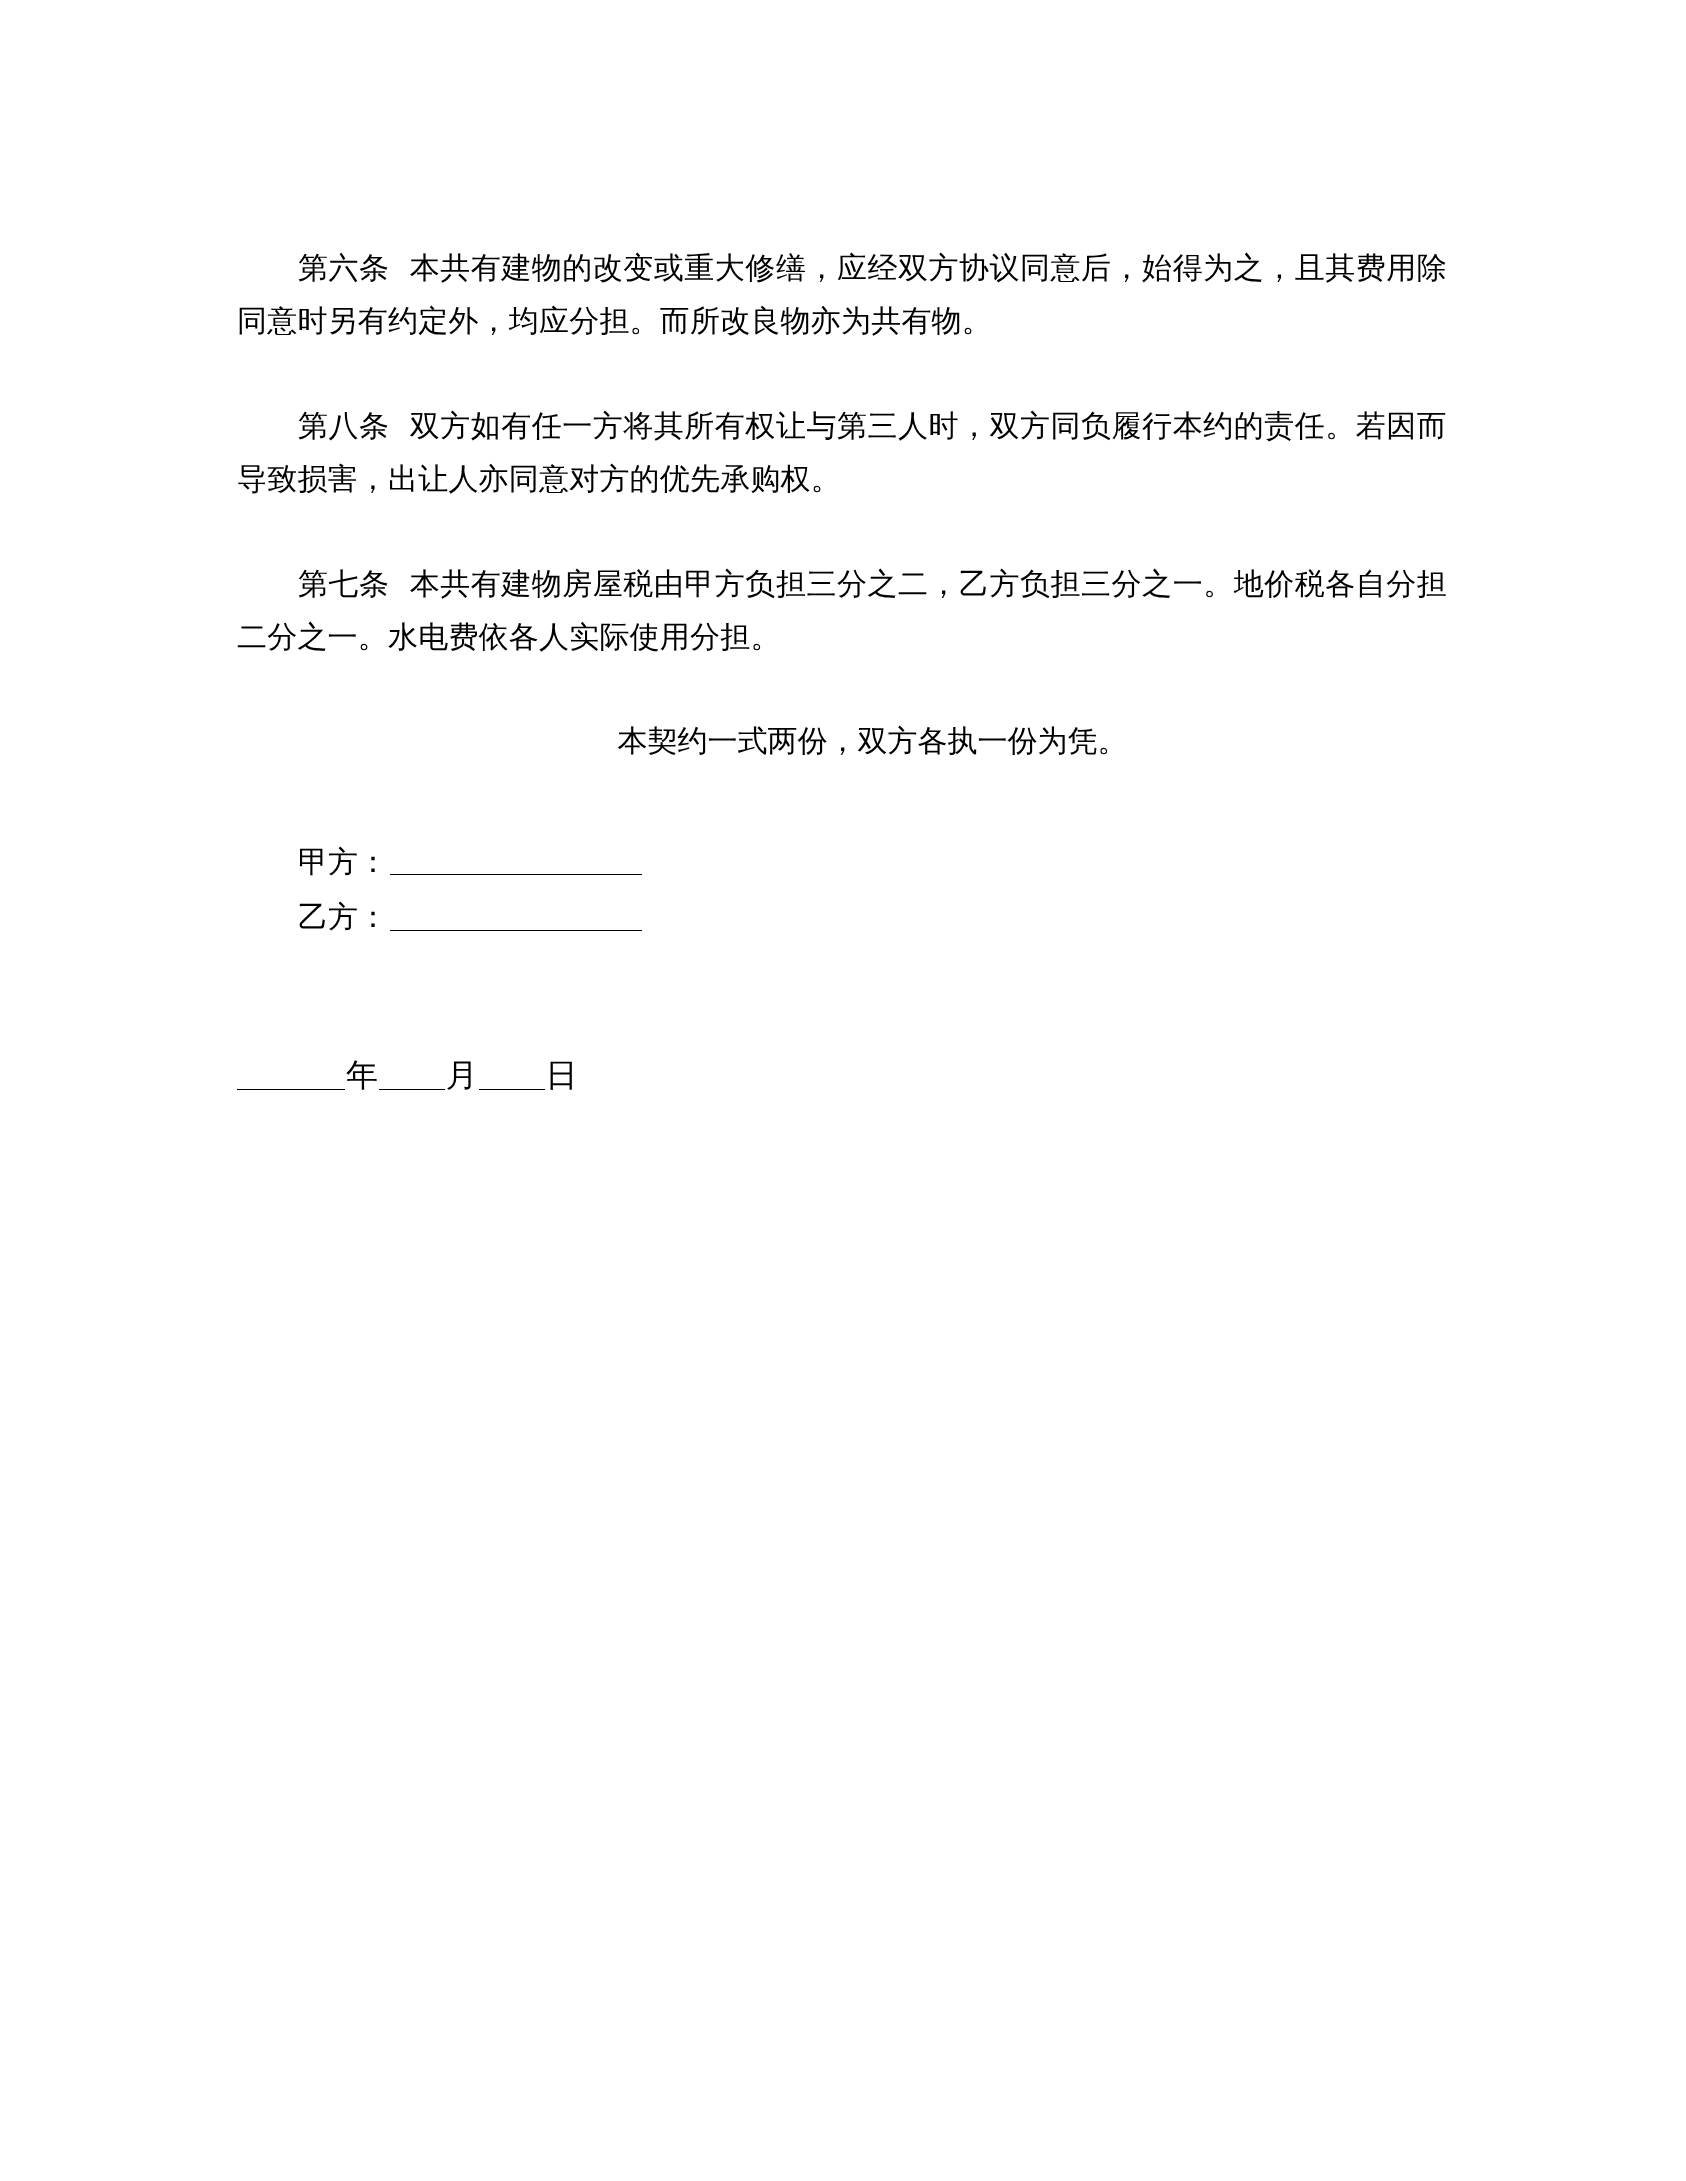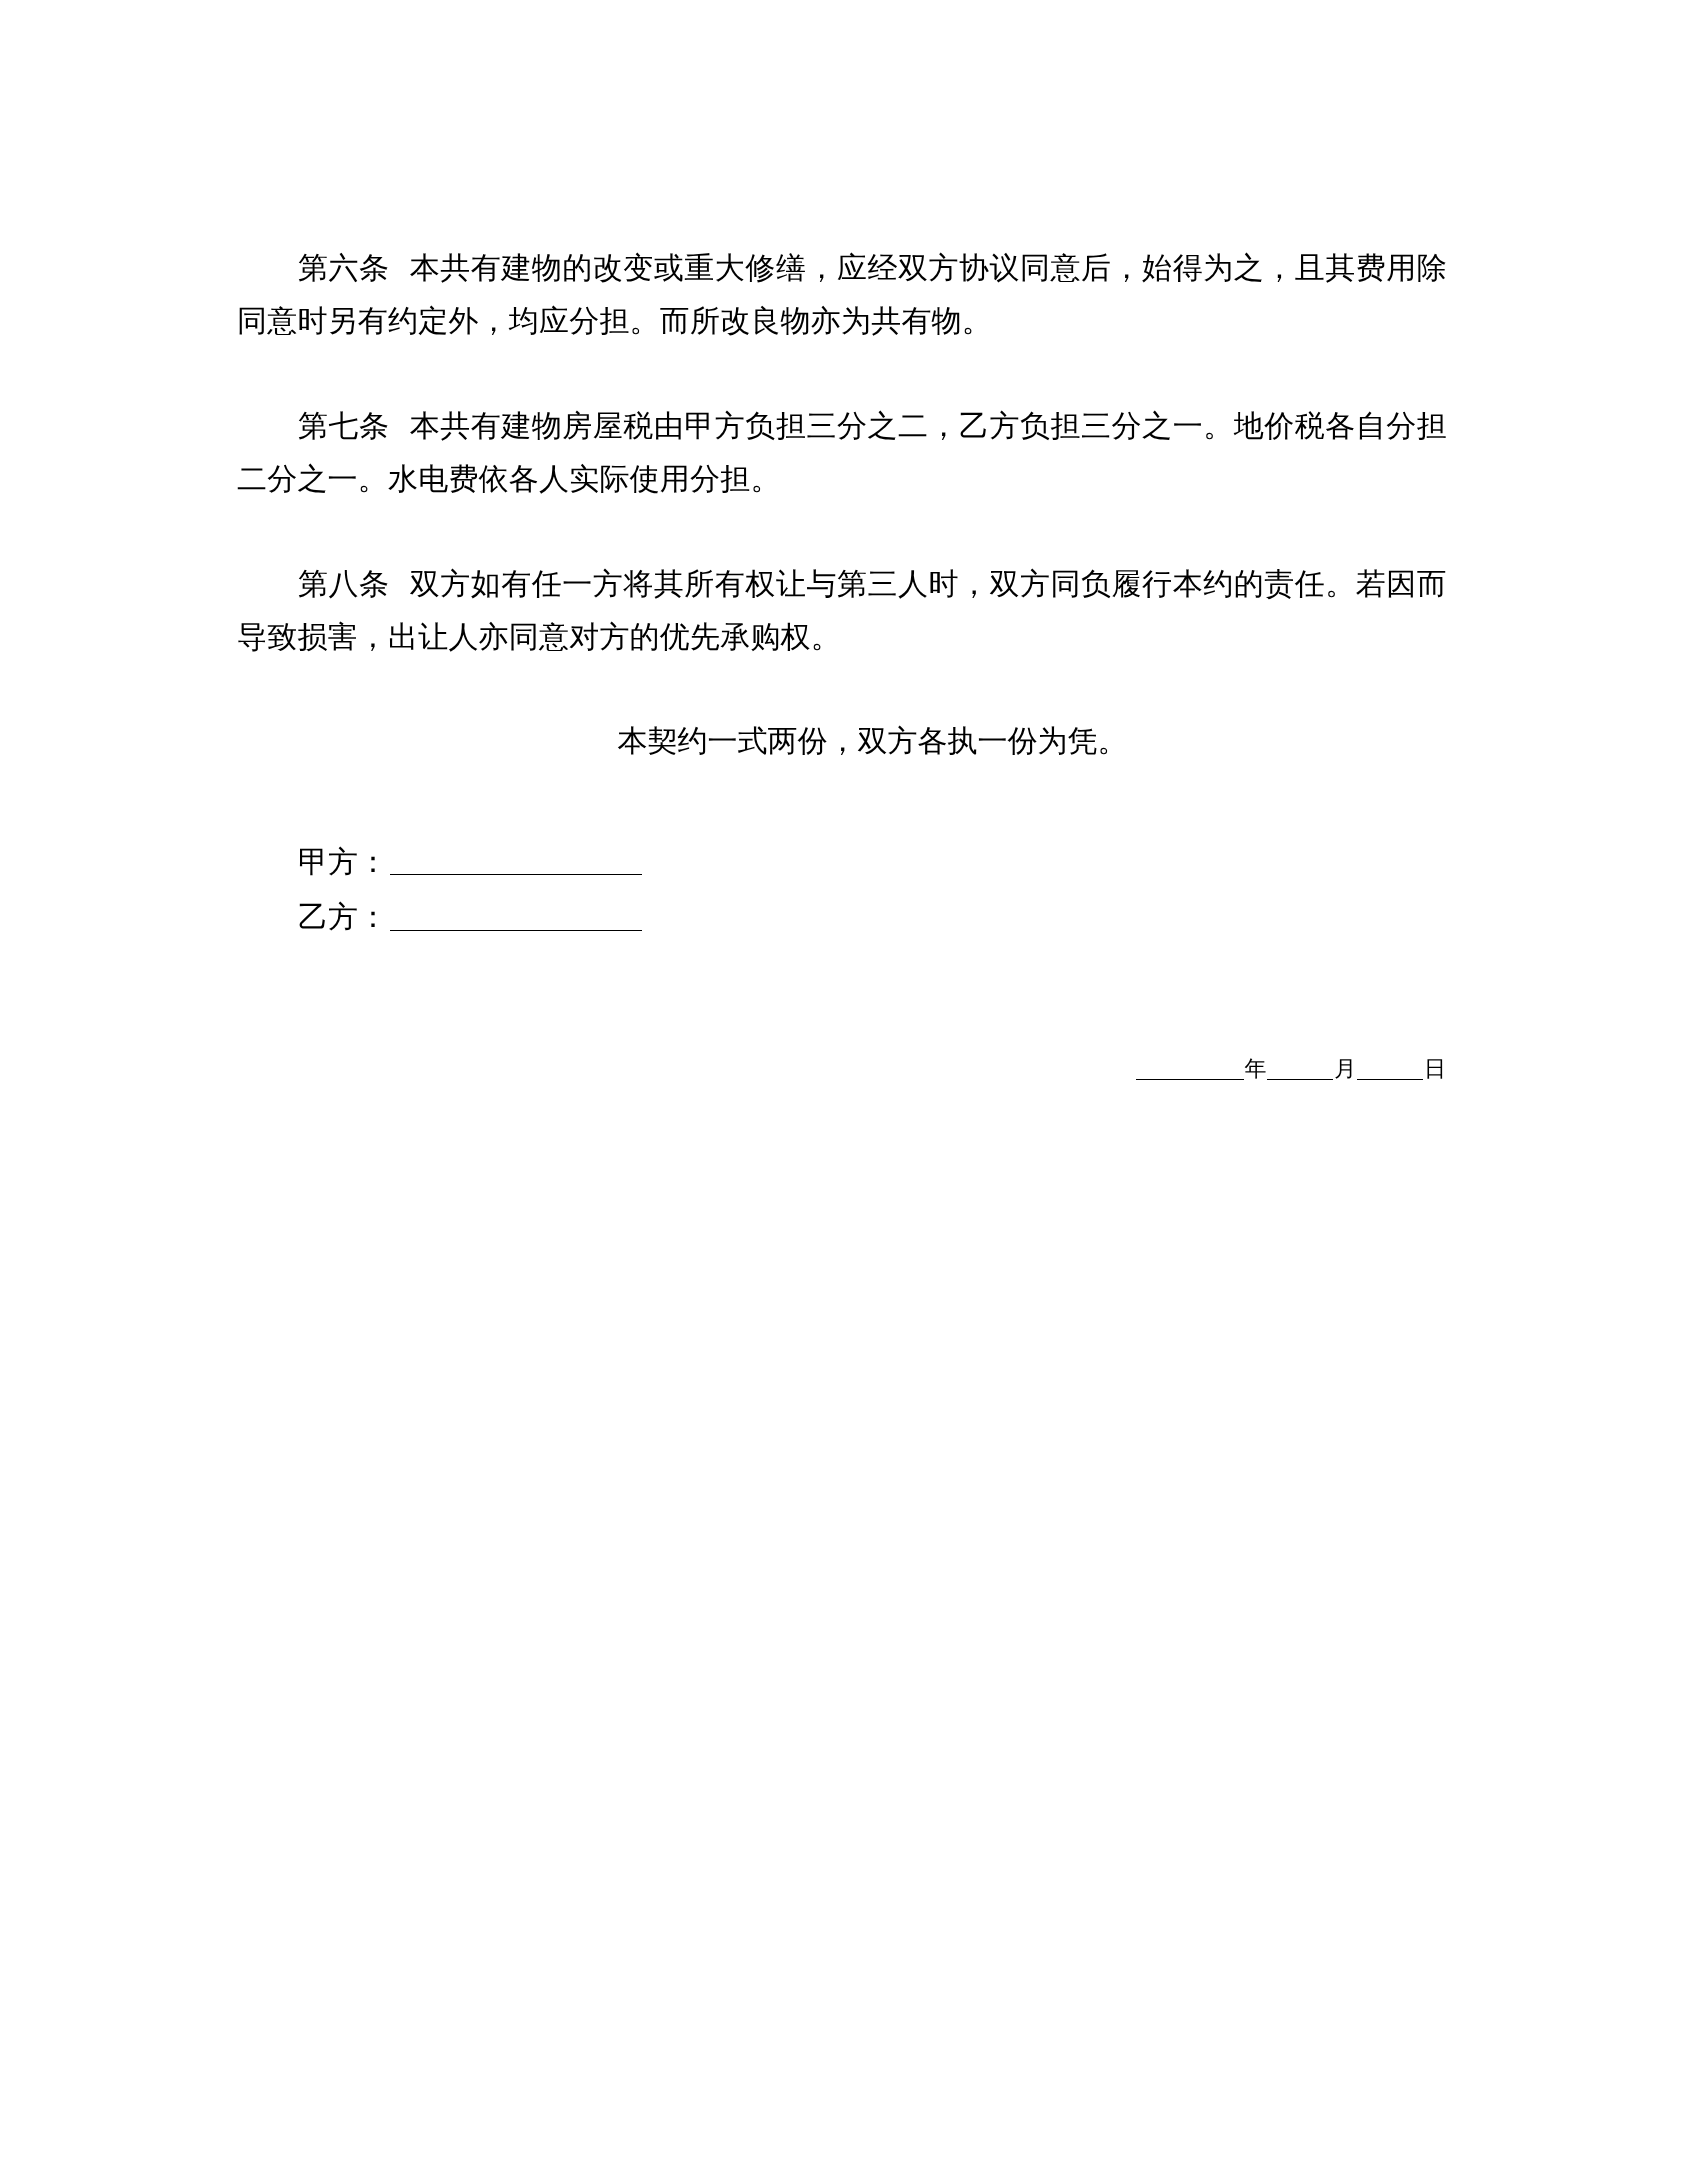--- a/index.html
+++ b/index.html
@@ -61,22 +61,22 @@
     border-bottom: 1.8px solid #000;
     width: 252px;
     vertical-align: -3.7px;
     margin-left: 1.8px;
   }
   .date-row {
     position: absolute;
     left: 237px;
     top: 1054px;
     width: 1210px;
-    text-align: right;
-    font-size: 22px;
+    text-align: left;
+    font-size: 32px;
     white-space: nowrap;
   }
   .blank-date-long {
     display: inline-block;
     border-bottom: 1.8px solid #000;
     width: 108px;
     vertical-align: -3.7px;
   }
   .blank-date-short {
     display: inline-block;
@@ -93,25 +93,25 @@
 
 <div class="page">
 
   <div class="content">
 
     <p class="clause para-indent">
       <span>第六条</span>&nbsp;&nbsp;<span>本共有建物的改变或重大修缮，应经双方协议同意后，始得为之，且其费用除同意时另有约定外，均应分担。而所改良物亦为共有物。</span>
     </p>
 
     <p class="clause para-indent">
-      <span>第七条</span>&nbsp;&nbsp;<span>本共有建物房屋税由甲方负担三分之二，乙方负担三分之一。地价税各自分担二分之一。水电费依各人实际使用分担。</span>
+      <span>第八条</span>&nbsp;&nbsp;<span>双方如有任一方将其所有权让与第三人时，双方同负履行本约的责任。若因而导致损害，出让人亦同意对方的优先承购权。</span>
     </p>
 
     <p class="clause para-indent">
-      <span>第八条</span>&nbsp;&nbsp;<span>双方如有任一方将其所有权让与第三人时，双方同负履行本约的责任。若因而导致损害，出让人亦同意对方的优先承购权。</span>
+      <span>第七条</span>&nbsp;&nbsp;<span>本共有建物房屋税由甲方负担三分之二，乙方负担三分之一。地价税各自分担二分之一。水电费依各人实际使用分担。</span>
     </p>
 
     <p class="statement">本契约一式两份，双方各执一份为凭。</p>
 
     <div class="signature-block">
       <div class="sig-line">
         <span>甲方：</span><span class="blank"></span>
       </div>
       <div class="sig-line">
         <span>乙方：</span><span class="blank"></span>

